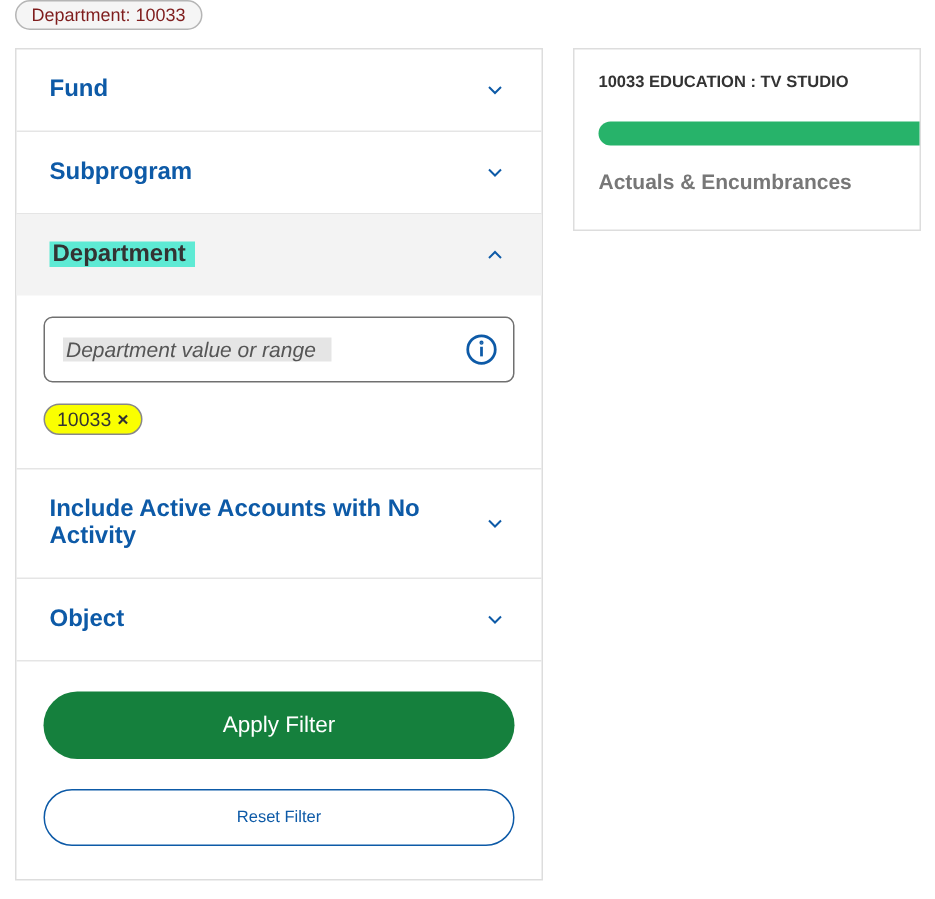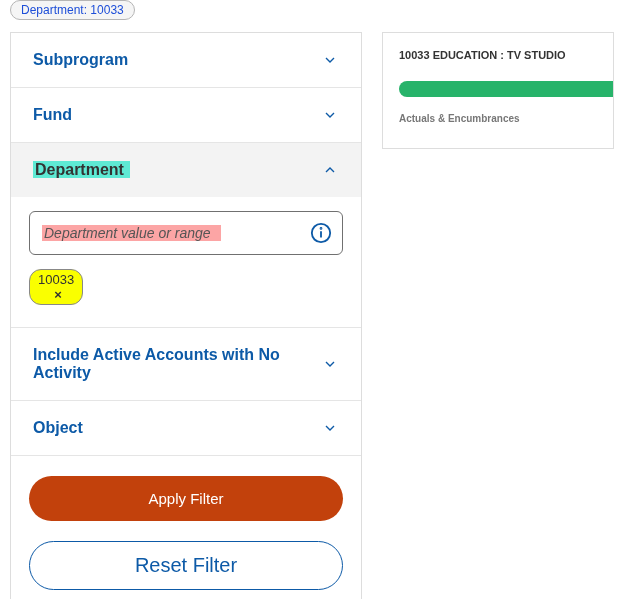--- a/index.html
+++ b/index.html
@@ -1,68 +1,68 @@
 <!DOCTYPE html>
 <html><head>
   <meta charset="utf-8">
   <style>
     * { box-sizing: border-box; margin: 0; padding: 0; }
     body { font-family: -apple-system, BlinkMacSystemFont, 'Segoe UI', Arial, sans-serif; font-size: 14px; background: #fff; width: 623px; height: 599px; overflow: hidden; }
     .container { display: flex; gap: 20px; padding: 0 10px; }
-    .tag-pill { display: inline-block; border: 1px solid #b5b5b5; border-radius: 10px; padding: 2px 10px; font-size: 12px; color: #1d4ed8; margin: 0 0 12px 10px; background: #f5f5f5; }
+    .tag-pill { display: inline-block; border: 1px solid #b5b5b5; border-radius: 10px; padding: 2px 10px; font-size: 12px; color: #7f1d1d; margin: 0 0 12px 10px; background: #f5f5f5; }
     .left-panel { width: 352px; border: 1px solid #ddd; background: #fff; }
     .right-panel { flex: 1; border: 1px solid #ddd; padding: 16px 0 24px 16px; height: fit-content; margin-top: 0; }
     .accordion-item { border-bottom: 1px solid #e5e5e5; }
     .accordion-header { display: flex; justify-content: space-between; align-items: center; padding: 18px 22px; cursor: pointer; color: #0d5aa7; font-weight: 600; font-size: 16px; }
     .accordion-header.expanded { background: #f3f3f3; color: #333; }
     .chevron { width: 18px; height: 18px; display: inline-flex; align-items: center; justify-content: center; }
     .chevron svg { width: 16px; height: 16px; stroke: #0d5aa7; stroke-width: 2; fill: none; }
     .hl { background: #5eead4; padding: 0 6px 0 2px; }
-    .hl-input { background: #fca5a5; padding: 0 10px 0 2px; font-style: italic; color: #555; }
+    .hl-input { background: #e5e5e5; padding: 0 10px 0 2px; font-style: italic; color: #555; }
     .accordion-body { padding: 14px 18px 22px; }
     .input-wrap { position: relative; border: 1.5px solid #707070; border-radius: 6px; height: 44px; display: flex; align-items: center; padding: 0 44px 0 12px; }
     .input-wrap input { border: none; outline: none; width: 100%; font-size: 14px; font-style: italic; color: #555; background: transparent; }
     .info-icon { position: absolute; right: 10px; top: 50%; transform: translateY(-50%); width: 22px; height: 22px; display: flex; align-items: center; justify-content: center; color: #0d5aa7; cursor: pointer; }
     .info-icon svg { width: 22px; height: 22px; }
-    .chip { display: inline-flex; align-items: center; background: #faff00; border: 1px solid #888; border-radius: 12px; padding: 2px 8px; font-size: 13px; color: #333; margin-top: 14px; flex-direction: column; }
+    .chip { display: inline-flex; align-items: center; background: #faff00; border: 1px solid #888; border-radius: 12px; padding: 2px 8px; font-size: 13px; color: #333; margin-top: 14px; }
     .chip-x { margin-left: 4px; cursor: pointer; font-weight: bold; color: #333; }
     .button-section { padding: 20px 18px 22px; }
     .btn { width: 100%; border-radius: 999px; padding: 14px 0; font-size: 15px; font-weight: 500; cursor: pointer; border: none; text-align: center; }
-    .btn-disabled { background: #c2410c; color: #fff; }
+    .btn-disabled { background: #15803d; color: #fff; }
     .btn-row { display: flex; gap: 22px; margin-top: 20px; }
-    .btn-outline { flex: 1; border: 1.5px solid #0d5aa7; background: #fff; color: #0d5aa7; border-radius: 999px; padding: 12px 0; font-size: 20px; font-weight: 500; cursor: pointer; }
+    .btn-outline { flex: 1; border: 1.5px solid #0d5aa7; background: #fff; color: #0d5aa7; border-radius: 999px; padding: 12px 0; font-size: 11px; font-weight: 500; cursor: pointer; }
     .right-title { font-weight: 700; font-size: 11px; color: #333; margin-bottom: 20px; }
     .progress-bar { width: 100%; height: 16px; background: #27b36a; border-radius: 999px 0 0 999px; }
-    .right-sub { color: #777; font-size: 10px; font-weight: 600; margin-top: 16px; }
+    .right-sub { color: #777; font-size: 14px; font-weight: 600; margin-top: 16px; }
     .ml-neg { margin-right: -1px; }
   </style>
 </head>
 <body>
 
 
 
 <div class="tag-pill">Department: 10033</div>
 
 <div class="container">
   <div class="left-panel">
 
     <div class="accordion-item">
       <div class="accordion-header">
-        <span>Subprogram</span>
+        <span>Fund</span>
         <span class="chevron">
           <svg viewBox="0 0 24 24">
               <polyline points="6 9 12 15 18 9"></polyline>
             </svg>
         </span>
       </div>
     </div>
 
     <div class="accordion-item">
       <div class="accordion-header">
-        <span>Fund</span>
+        <span>Subprogram</span>
         <span class="chevron">
           <svg viewBox="0 0 24 24">
               <polyline points="6 9 12 15 18 9"></polyline>
             </svg>
         </span>
       </div>
     </div>
 
     <div class="accordion-item">
       <div class="accordion-header expanded">

